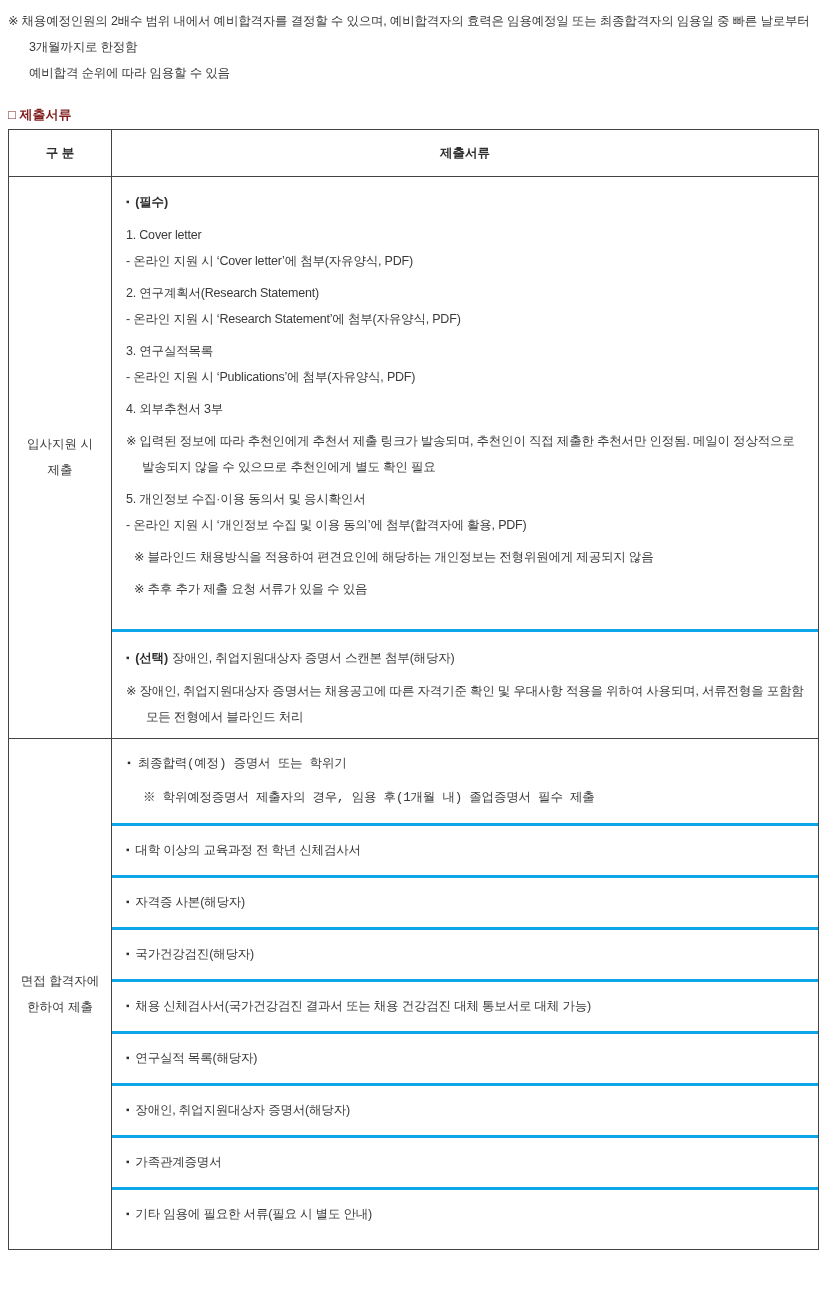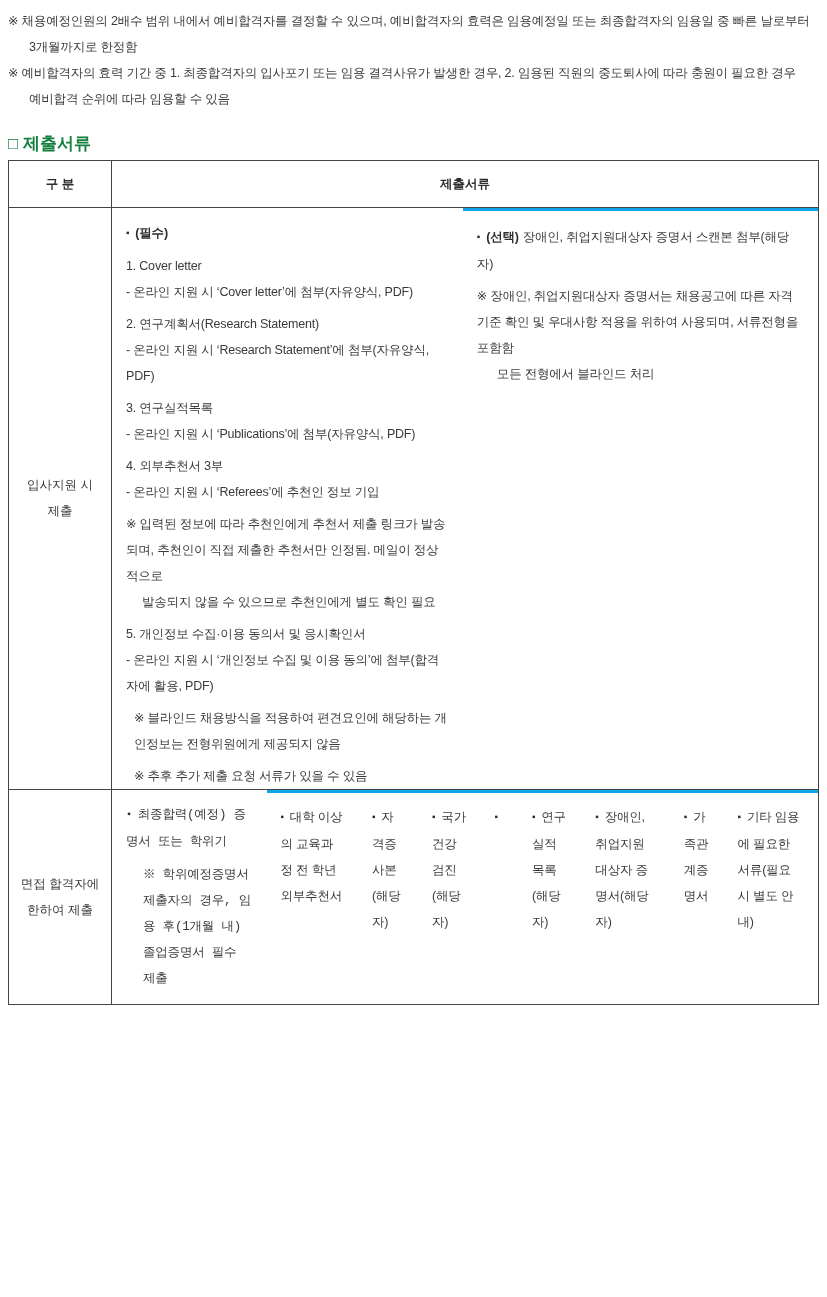--- a/index.html
+++ b/index.html
@@ -10,35 +10,35 @@
     overflow:hidden;
   }
   .page{padding:6px 8px 0 8px;}
 
   
   .notes{margin-top:2px;}
   .note-line{line-height:26px;white-space:nowrap;letter-spacing:-0.2px;}
   .indent1{padding-left:21px;}
 
   
-  .section-title{margin-top:20px;margin-bottom:5px;font-weight:bold;font-size:17px;color:#15803d;}
+  .section-title{margin-top:20px;margin-bottom:5px;font-weight:bold;font-size:13px;color:#7f1d1d;}
 
   
   .doc-table{border:1px solid #444;width:809px;}
   .trow{display:flex;}
   .trow + .trow{border-top:1px solid #444;}
   .c1{width:102px;border-right:1px solid #444;flex:none;
       display:flex;flex-direction:column;justify-content:center;align-items:center;
       text-align:center;row-gap:9px;line-height:17px;}
   .c2{flex:1;min-width:0;}
   .th{font-weight:bold;color:#2e2e2e;}
   .thead{height:46px;}
   .thead .c2{display:flex;align-items:center;justify-content:center;}
 
-  .cellstack{display:flex;flex-direction:row;}
+  .cellstack{display:flex;flex-direction:column;}
   .subcell{border-top:3px solid #0ea5e9;}
   .subcell:first-child{border-top:none;}
 
   
   .req{min-height:440px;padding:12px 14px 0 14px;}
   .line{line-height:26px;letter-spacing:-0.2px;}
   .group{margin-top:6px;}
   .ind8{padding-left:8px;}
   .hang16-l2{padding-left:16px;}
   .hang20-l2{padding-left:20px;}
@@ -59,21 +59,20 @@
   .optsp{margin-left:4px;}
 </style>
 </head>
 <body>
 
 <div class="page">
 
   <div class="notes">
     <div class="note-line">※ 채용예정인원의 2배수 범위 내에서 예비합격자를 결정할 수 있으며, 예비합격자의 효력은 임용예정일 또는 최종합격자의 임용일 중 빠른 날로부터</div>
     <div class="note-line indent1">3개월까지로 한정함</div>
-    <div class="note-line">※ 예비합격자의 효력 기간 중 1. 최종합격자의 입사포기 또는 임용 결격사유가 발생한 경우, 2. 임용된 직원의 중도퇴사에 따라 충원이 필요한 경우</div>
     <div class="note-line indent1">예비합격 순위에 따라 임용할 수 있음</div>
   </div>
 
   <div class="section-title">□ 제출서류</div>
 
   <div class="doc-table">
 
     <div class="trow thead">
       <div class="c1 th">구 분</div>
       <div class="c2 th">제출서류</div>
@@ -99,21 +98,20 @@
             <div class="line">- 온라인 지원 시 ‘Research Statement’에 첨부(자유양식, PDF)</div>
           </div>
 
           <div class="group">
             <div class="line">3. 연구실적목록</div>
             <div class="line">- 온라인 지원 시 ‘Publications’에 첨부(자유양식, PDF)</div>
           </div>
 
           <div class="group">
             <div class="line">4. 외부추천서 3부</div>
-            <div class="line">- 온라인 지원 시 ‘Referees’에 추천인 정보 기입</div>
           </div>
 
           <div class="group">
             <div class="line">※ 입력된 정보에 따라 추천인에게 추천서 제출 링크가 발송되며, 추천인이 직접 제출한 추천서만 인정됨. 메일이 정상적으로</div>
             <div class="line hang16-l2">발송되지 않을 수 있으므로 추천인에게 별도 확인 필요</div>
           </div>
 
           <div class="group">
             <div class="line">5. 개인정보 수집·이용 동의서 및 응시확인서</div>
             <div class="line">- 온라인 지원 시 ‘개인정보 수집 및 이용 동의’에 첨부(합격자에 활용, PDF)</div>
@@ -140,33 +138,33 @@
         <span>한하여 제출</span>
       </div>
       <div class="c2 cellstack">
 
         <div class="subcell s-first">
           <div class="line"><span class="blt"></span><span>최종합력(예정) 증명서 또는 학위기</span></div>
           <div class="line note-gap">※ 학위예정증명서 제출자의 경우, 임용 후(1개월 내) 졸업증명서 필수 제출</div>
         </div>
 
         <div class="subcell s">
-          <div class="line"><span class="blt"></span><span>대학 이상의 교육과정 전 학년 외부추천서</span></div>
+          <div class="line"><span class="blt"></span><span>대학 이상의 교육과정 전 학년 신체검사서</span></div>
         </div>
 
         <div class="subcell s">
           <div class="line"><span class="blt"></span><span>자격증 사본(해당자)</span></div>
         </div>
 
         <div class="subcell s">
           <div class="line"><span class="blt"></span><span>국가건강검진(해당자)</span></div>
         </div>
 
         <div class="subcell s">
-          <div class="line"><span class="blt"></span></div>
+          <div class="line"><span class="blt"></span><span>채용 신체검사서(국가건강검진 결과서 또는 채용 건강검진 대체 통보서로 대체 가능)</span></div>
         </div>
 
         <div class="subcell s">
           <div class="line"><span class="blt"></span><span>연구실적 목록(해당자)</span></div>
         </div>
 
         <div class="subcell s">
           <div class="line"><span class="blt"></span><span>장애인, 취업지원대상자 증명서(해당자)</span></div>
         </div>
 

